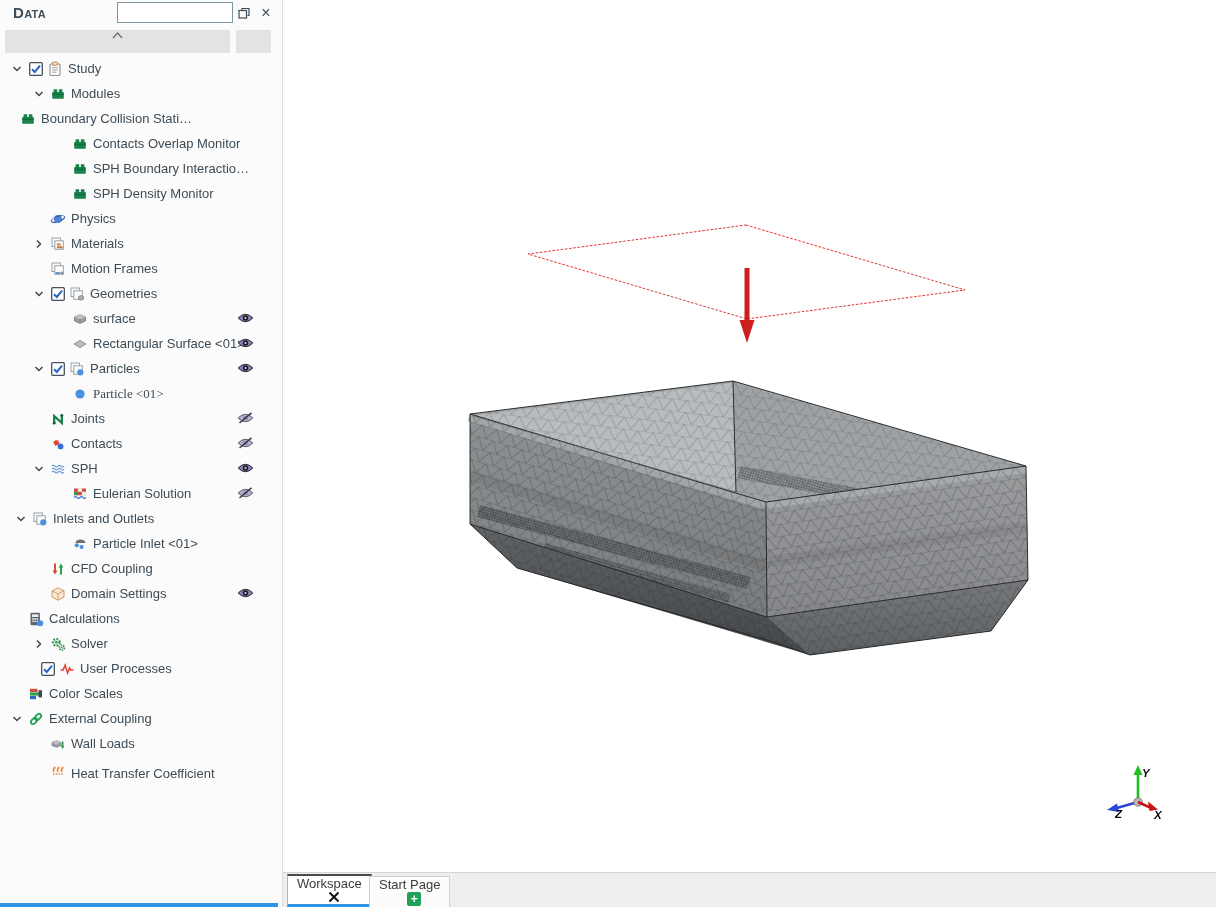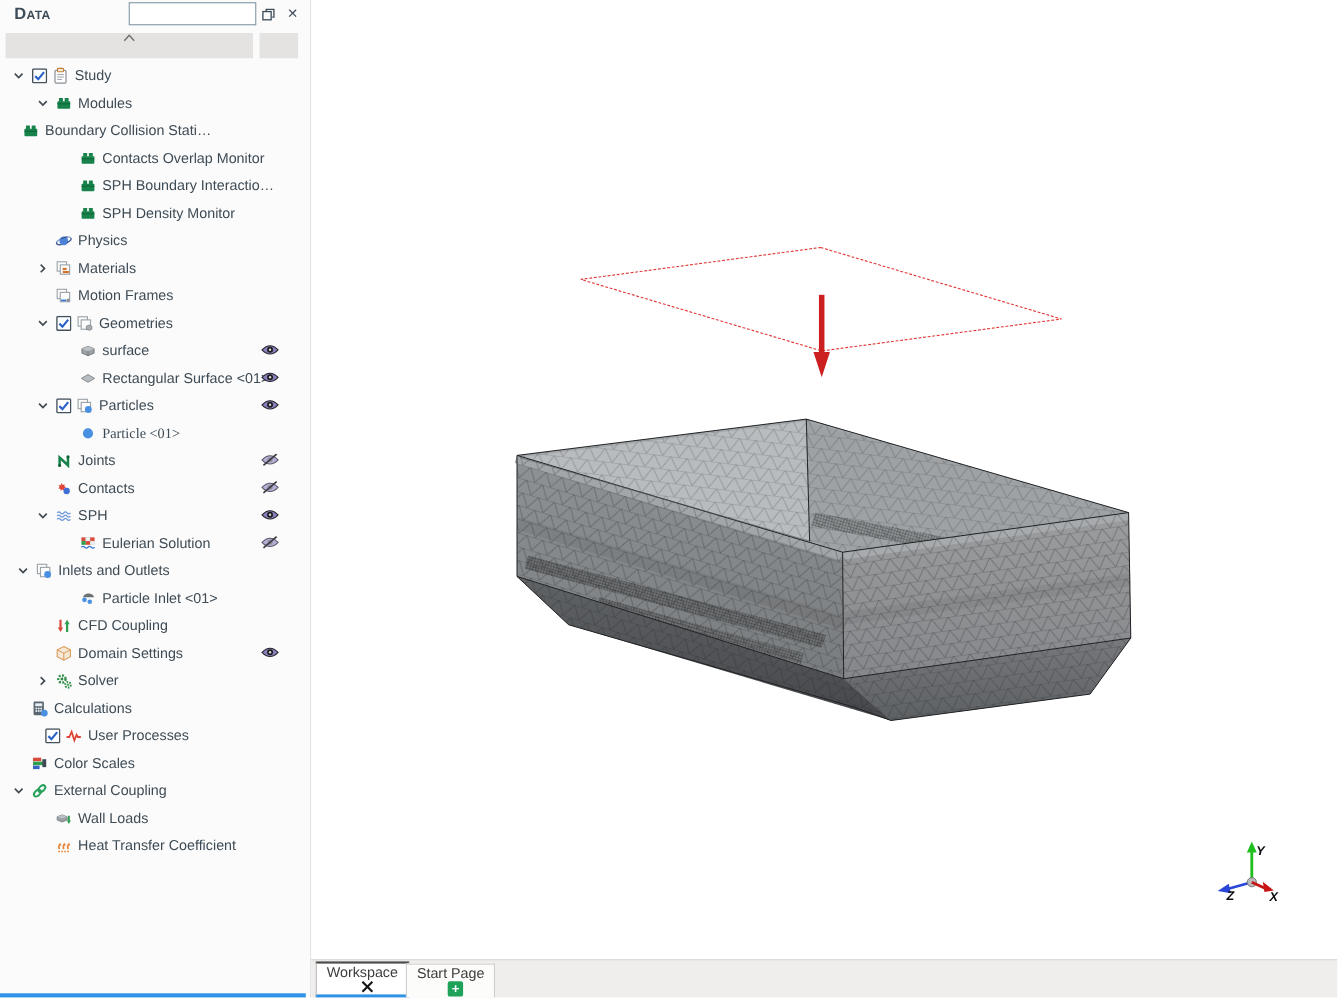--- a/index.html
+++ b/index.html
@@ -425,53 +425,53 @@
           </span>
           <span class="lbl">Domain Settings</span>
           <span class="eye">
             <svg width="17" height="12" viewBox="0 0 17 12">
               <path d="M1.2 6 Q8.5 -1.5 15.8 6 Q8.5 13.5 1.2 6 Z" fill="#8D7FBD" stroke="#23242a" stroke-width="1"></path>
               <circle cx="8.5" cy="6" r="2.7" fill="#1c1c1c"></circle>
               <circle cx="8.5" cy="6" r="1.1" fill="#d8d8d8"></circle>
             </svg>
           </span>
         </div>
-        <div class="row" style="padding-left: 30px;">
-          <span class="slot chev">
-            <svg width="10" height="10" viewBox="0 0 10 10">
-              <path d="M3 1.5 L6.5 5 L3 8.5" fill="none" stroke="#3f4850" stroke-width="1.5"></path>
-            </svg>
-          </span>
-          <span class="slot ticon">
-            <svg width="16" height="16" viewBox="0 0 16 16">
-              <circle cx="6.3" cy="6.3" r="3.3" fill="none" stroke="#2e8b44" stroke-width="2.2" stroke-dasharray="1.7 1.35"></circle>
-              <circle cx="6.3" cy="6.3" r="1.3" fill="#2e8b44"></circle>
-              <circle cx="11.8" cy="11.6" r="2.5" fill="none" stroke="#2e8b44" stroke-width="1.9" stroke-dasharray="1.4 1.15"></circle>
-              <circle cx="11.8" cy="11.6" r="0.9" fill="#2e8b44"></circle>
-            </svg>
-          </span>
-          <span class="lbl">Solver</span>
-        </div>
         <div class="row" style="padding-left: 8px;">
           <span class="slot chev"></span>
           <span class="slot ticon">
             <svg width="16" height="16" viewBox="0 0 16 16">
               <rect x="2.5" y="1.8" width="9.4" height="12.4" rx="1" fill="#5a6772"></rect>
               <rect x="4" y="3.4" width="6.4" height="2.6" fill="#e8eef2"></rect>
               <circle cx="5" cy="8" r="0.9" fill="#e8eef2"></circle>
               <circle cx="7.2" cy="8" r="0.9" fill="#e8eef2"></circle>
               <circle cx="9.4" cy="8" r="0.9" fill="#e8eef2"></circle>
               <circle cx="5" cy="10.3" r="0.9" fill="#e8eef2"></circle>
               <circle cx="7.2" cy="10.3" r="0.9" fill="#e8eef2"></circle>
               <circle cx="9.4" cy="10.3" r="0.9" fill="#e8eef2"></circle>
               <circle cx="12.3" cy="12.3" r="3" fill="#4a90e2"></circle>
             </svg>
           </span>
           <span class="lbl">Calculations</span>
         </div>
+        <div class="row" style="padding-left: 30px;">
+          <span class="slot chev">
+            <svg width="10" height="10" viewBox="0 0 10 10">
+              <path d="M3 1.5 L6.5 5 L3 8.5" fill="none" stroke="#3f4850" stroke-width="1.5"></path>
+            </svg>
+          </span>
+          <span class="slot ticon">
+            <svg width="16" height="16" viewBox="0 0 16 16">
+              <circle cx="6.3" cy="6.3" r="3.3" fill="none" stroke="#2e8b44" stroke-width="2.2" stroke-dasharray="1.7 1.35"></circle>
+              <circle cx="6.3" cy="6.3" r="1.3" fill="#2e8b44"></circle>
+              <circle cx="11.8" cy="11.6" r="2.5" fill="none" stroke="#2e8b44" stroke-width="1.9" stroke-dasharray="1.4 1.15"></circle>
+              <circle cx="11.8" cy="11.6" r="0.9" fill="#2e8b44"></circle>
+            </svg>
+          </span>
+          <span class="lbl">Solver</span>
+        </div>
         <div class="row" style="padding-left: 20px;">
           <span class="slot chev"></span>
           <span class="slot cb">
             <svg width="14" height="14" viewBox="0 0 14 14">
               <rect x="0.7" y="0.7" width="12.6" height="12.6" rx="1" fill="#fff" stroke="#44525e" stroke-width="1.3"></rect>
               <path d="M3 7.2 L5.8 10 L11 3.6" fill="none" stroke="#2A62C9" stroke-width="2"></path>
             </svg>
           </span>
           <span class="slot ticon">
             <svg width="16" height="16" viewBox="0 0 16 16">
@@ -511,21 +511,21 @@
           <span class="slot ticon">
             <svg width="16" height="16" viewBox="0 0 16 16">
               <path d="M2 6.5 L6.5 4.8 L11 6.5 V9.5 L6.5 11.3 L2 9.5 Z" fill="#9aa0a4" stroke="#6f7478" stroke-width="0.7"></path>
               <path d="M2 6.5 L6.5 4.8 L11 6.5 L6.5 8.2 Z" fill="#bcc1c5"></path>
               <line x1="12.6" y1="5.5" x2="12.6" y2="10.5" stroke="#2e9e4f" stroke-width="1.8"></line>
               <path d="M10.7 9.8 L12.6 13 L14.5 9.8 Z" fill="#2e9e4f"></path>
             </svg>
           </span>
           <span class="lbl">Wall Loads</span>
         </div>
-        <div class="row" style="padding-left: 30px;">
+        <div class="row" style="padding-left: 30px; align-items: flex-end;">
           <span class="slot chev"></span>
           <span class="slot ticon">
             <svg width="16" height="16" viewBox="0 0 16 16">
               <path d="M4 11 q-1.2 -2.5 0.5 -4.5 M8 11 q-1.2 -2.5 0.5 -4.5 M12 11 q-1.2 -2.5 0.5 -4.5" fill="none" stroke="#e8853a" stroke-width="1.5"></path>
               <path d="M3.2 7.5 L4.8 5.2 L6 7.6 Z" fill="#e8853a"></path>
               <path d="M7.2 7.5 L8.8 5.2 L10 7.6 Z" fill="#e8853a"></path>
               <path d="M11.2 7.5 L12.8 5.2 L14 7.6 Z" fill="#e8853a"></path>
               <line x1="3" y1="13" x2="13.5" y2="13" stroke="#e8853a" stroke-width="1.4" stroke-dasharray="1.5 1.2"></line>
             </svg>
           </span>

